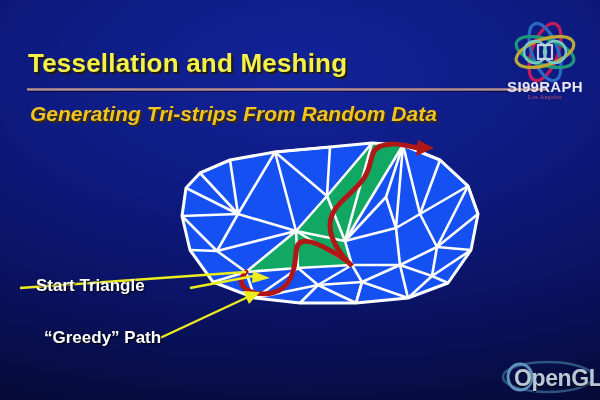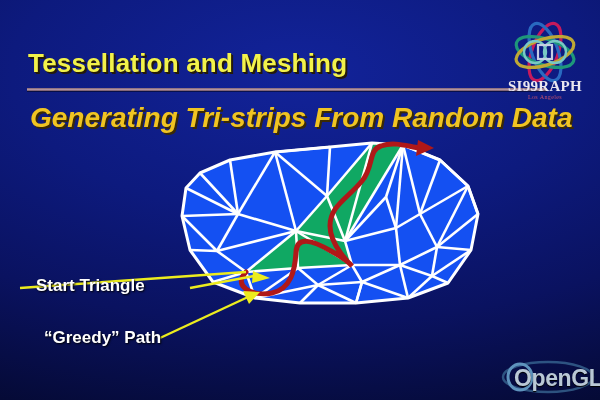--- a/index.html
+++ b/index.html
@@ -24,31 +24,31 @@
     text-shadow:2px 2px 0 #241a08, 1px 1px 0 #2a2008;
     white-space:nowrap;
   }
   #rule {
     position:absolute; left:27px; top:88px; width:520px; height:3px;
     background:linear-gradient(to bottom,#7a5d6e 0%,#b89aa6 45%,#6d5162 100%);
     box-shadow:0 1px 0 rgba(0,0,0,.45);
   }
   #subtitle {
     position:absolute; left:30px; top:102px;
-    font-size:28px; font-weight:bold; font-style:italic;
+    font-size:21px; font-weight:bold; font-style:italic;
     color:#f0c422;
     text-shadow:2px 2px 0 #3a2a05;
     white-space:nowrap;
   }
   
   #siggraph { position:absolute; left:497px; top:12px; width:96px; height:96px; }
   #sig-text {
     position:absolute; left:0; top:66px; width:96px;
     text-align:center; color:#eae6ef;
-    font-family:Liberation Serif, serif;
+    font-family:Liberation Sans, sans-serif;
     font-size:15px; font-weight:bold; letter-spacing:.3px;
     white-space:nowrap;
   }
   #sig-sub {
     position:absolute; left:0; top:82px; width:96px;
     text-align:center; color:#c6506e;
     font-family:"Liberation Serif", serif;
     font-size:6px; letter-spacing:.4px; white-space:nowrap;
   }
   

